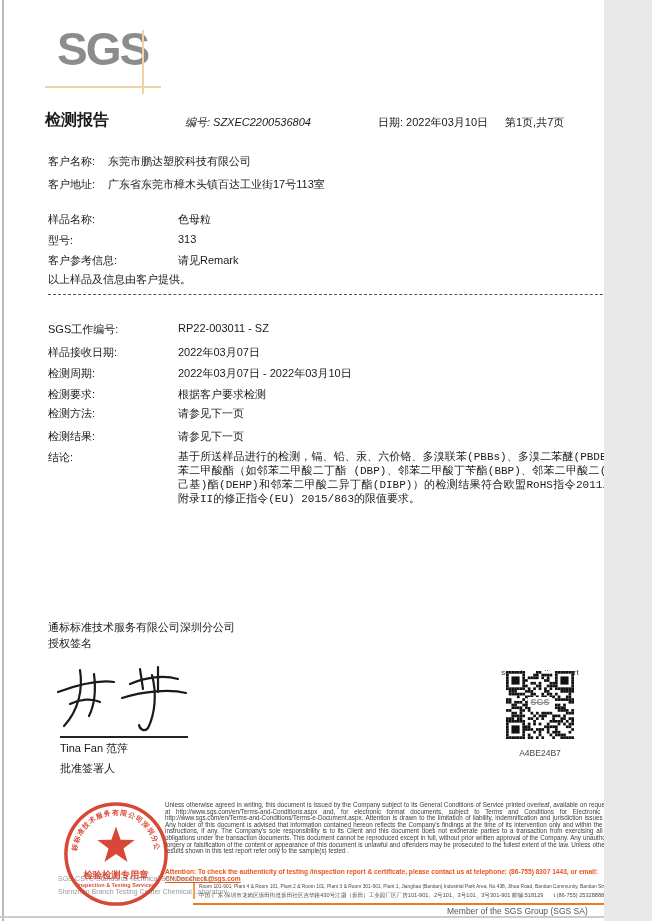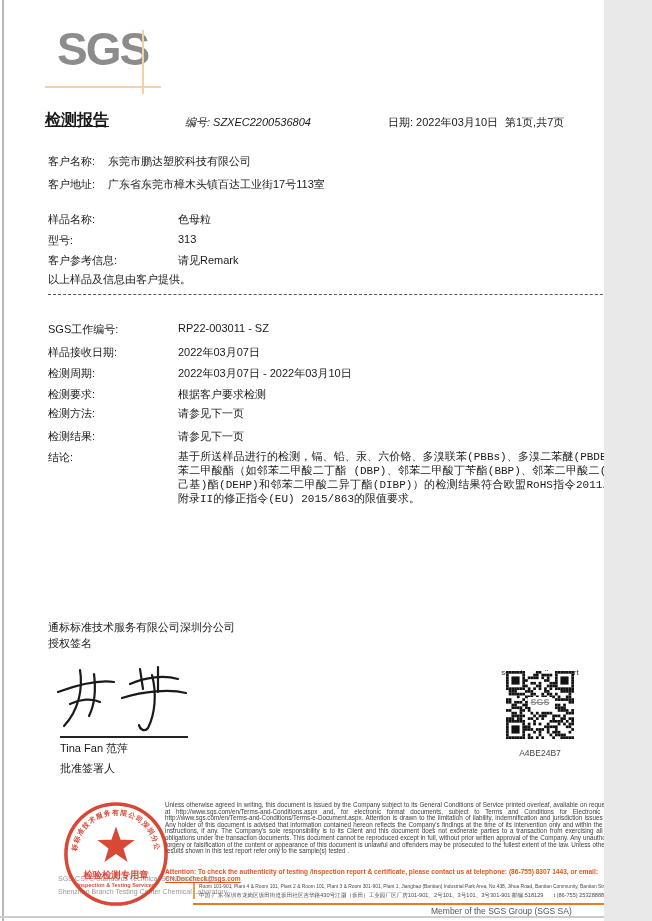--- a/index.html
+++ b/index.html
@@ -11,21 +11,21 @@
   .edge-left{position:absolute;left:2px;top:0;width:2px;height:921px;background:#b9b9b9;}
   .edge-bottom{position:absolute;left:0;top:916px;width:652px;height:2px;background:#cccccc;}
 
   
   .logo{position:absolute;left:57px;top:26px;font-weight:bold;font-size:46px;
         letter-spacing:-2px;color:#8c8c8c;line-height:1;}
   .logo-hline{position:absolute;left:45px;top:86px;width:116px;height:2px;background:#f4d0a8;}
   .logo-vline{position:absolute;left:142px;top:30px;width:2px;height:64px;background:#f4d0a8;}
 
   
-  .doc-title{position:absolute;left:45px;top:110px;font-size:16px;font-weight:bold;text-decoration:underline;}
+  .doc-title{position:absolute;left:45px;top:110px;font-size:16px;font-weight:bold;}
   .hdr{position:absolute;top:115px;font-size:11px;}
   .hdr .lbl{margin-right:3px;}
 
   .row{position:absolute;font-size:11px;white-space:nowrap;}
   .row .lbl{position:absolute;left:48px;}
   .row .val-a{position:absolute;left:108px;}
   .row .val-b{position:absolute;left:178px;}
 
   .note{position:absolute;left:48px;top:272px;font-size:11px;}
   .dash-sep{position:absolute;left:48px;top:294px;width:600px;border-top:1px dashed #555;}
@@ -58,38 +58,38 @@
   .attention{position:absolute;left:165px;top:868px;width:484px;font-size:6.6px;
              line-height:7px;font-weight:bold;color:#e8541e;}
   .attention .email{text-decoration:underline;}
   .addr-block{position:absolute;left:193px;top:883px;width:456px;border-left:2px solid #e9a24b;
               padding-left:4px;z-index:2;}
   .addr-line{font-size:4.9px;color:#4a4a4a;white-space:nowrap;overflow:hidden;line-height:8px;}
   .addr-line2{font-size:5.6px;}
   .addr-line2 .tel{margin-left:10px;}
   .addr-line2 .mail{margin-left:8px;}
   .rule-orange{position:absolute;left:193px;top:903px;width:457px;height:2px;background:#e87c1e;z-index:2;}
-  .member{position:absolute;left:431px;top:906px;font-size:8.5px;color:#555;}
+  .member{position:absolute;left:447px;top:906px;font-size:8.5px;color:#555;}
 </style>
 </head>
 <body>
 
 <div class="page">
   <div class="edge-left"></div>
   <div class="edge-bottom"></div>
 
   <div class="logo">SGS</div>
   <div class="logo-hline"></div>
   <div class="logo-vline"></div>
 
   <div class="doc-title">检测报告</div>
   <div class="hdr" style="left:185px;font-style:italic;">
     <span class="lbl">编号:</span><span>SZXEC2200536804</span>
   </div>
-  <div class="hdr" style="left:388px;">
+  <div class="hdr" style="left:378px;">
     <span class="lbl">日期:</span><span>2022年03月10日</span>
   </div>
   <div class="hdr" style="left:505px;">第1页,共7页</div>
 
   <div class="row" style="top:154px;">
     <span class="lbl">客户名称:</span>
     <span class="val-a">东莞市鹏达塑胶科技有限公司</span>
   </div>
   <div class="row" style="top:177px;">
     <span class="lbl">客户地址:</span>

